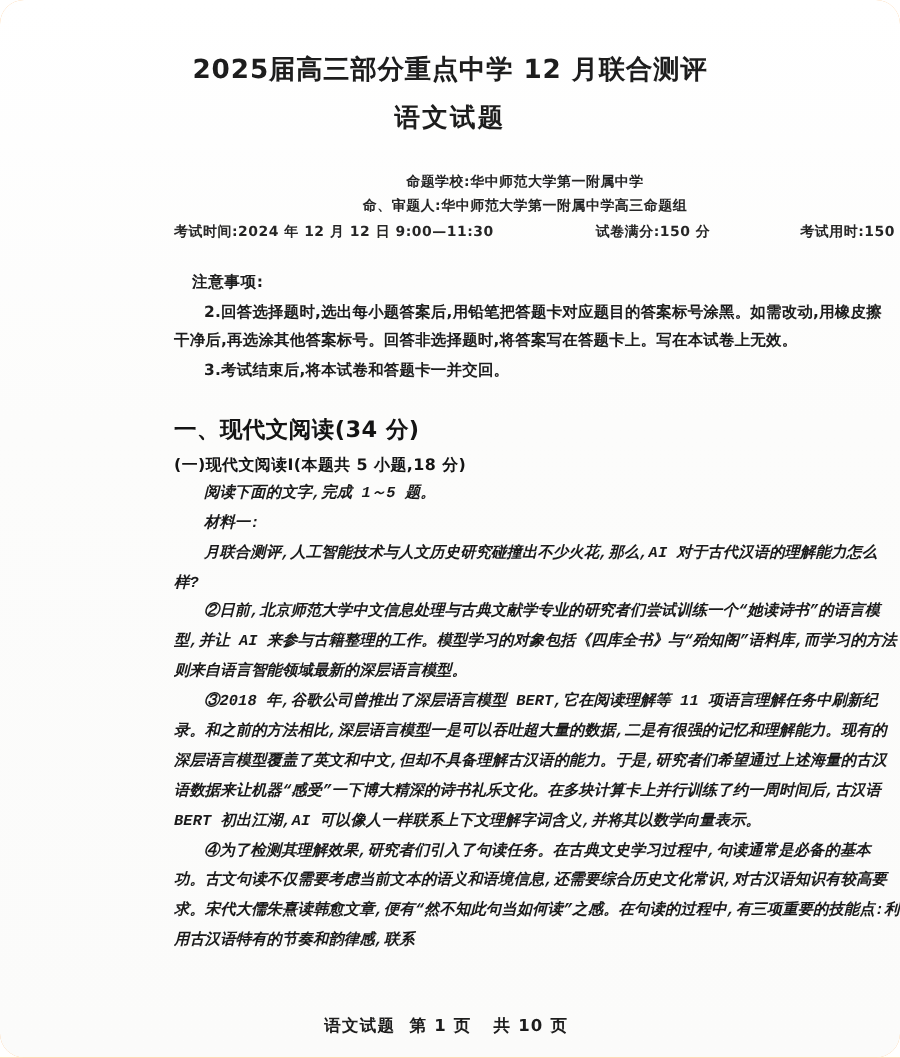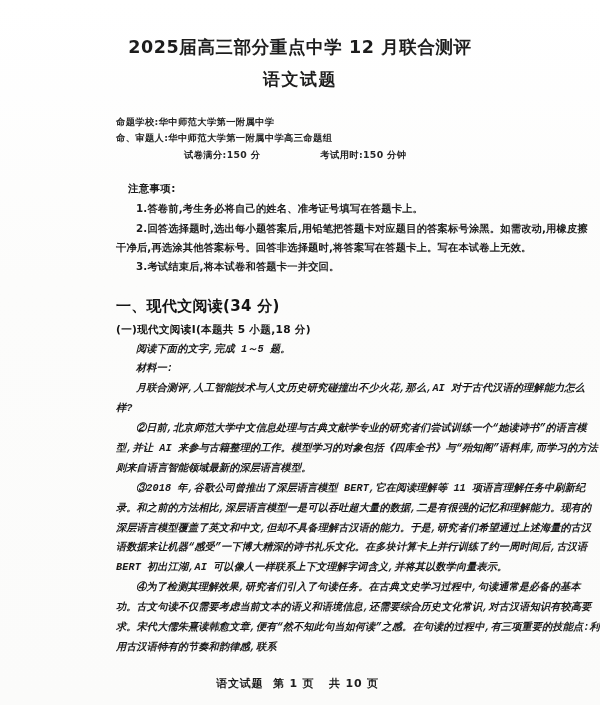--- a/index.html
+++ b/index.html
@@ -14,20 +14,21 @@
     overflow: hidden;
     position: relative;
   }
   .page {
     position: absolute;
     left: 0; top: 0;
     width: 600px;
     height: 705px;
     background: #fdba74;
     overflow: hidden;
+    border-radius: 16px;
   }
   
   .scan-tint-a {
     position: absolute;
     left: 0; top: 0; width: 600px; height: 705px;
     background: linear-gradient(180deg, #ffffff 0%, #fcfcfb 40%, #fbfbfa 100%);
     pointer-events: none;
   }
   .content {
     position: absolute;
@@ -56,20 +57,21 @@
     margin-top: 7px;
     line-height: 1.5;
   }
 
   
   .meta-block {
     margin-top: 21px;
     padding-left: 116px;
     padding-right: 16px;
     color: #262626;
+    text-align: center;
   }
   .meta-line {
     font-size: 9.3px;
     font-weight: bold;
     line-height: 1.78;
     letter-spacing: 0.35px;
     white-space: nowrap;
   }
   .meta-row-3 {
     display: flex;
@@ -169,28 +171,28 @@
 
     <div class="title-block">
       <div class="title-main">2025届高三部分重点中学 12 月联合测评</div>
       <div class="title-sub">语文试题</div>
     </div>
 
     <div class="meta-block">
       <div class="meta-line">命题学校:华中师范大学第一附属中学</div>
       <div class="meta-line">命、审题人:华中师范大学第一附属中学高三命题组</div>
       <div class="meta-line meta-row-3">
+        <span class="meta-time">考试时间:2024 年 12 月 12 日 9:00—11:30</span>
         <span class="meta-total">试卷满分:150 分</span>
         <span class="meta-dur">考试用时:150 分钟</span>
       </div>
     </div>
 
     <div class="notes-block">
       <div class="notes-title">注意事项:</div>
-      <div class="notes-item">1.答卷前,考生务必将自己的姓名、准考证号填写在答题卡上。</div>
       <div class="notes-item">2.回答选择题时,选出每小题答案后,用铅笔把答题卡对应题目的答案标号涂黑。如需改动,用橡皮擦干净后,再选涂其他答案标号。回答非选择题时,将答案写在答题卡上。写在本试卷上无效。</div>
       <div class="notes-item">3.考试结束后,将本试卷和答题卡一并交回。</div>
     </div>
 
     <div class="section-block">
       <div class="section-head">一、现代文阅读(34 分)</div>
       <div class="section-sub">(一)现代文阅读Ⅰ(本题共 5 小题,18 分)</div>
     </div>
 
     <div class="passage-block">

